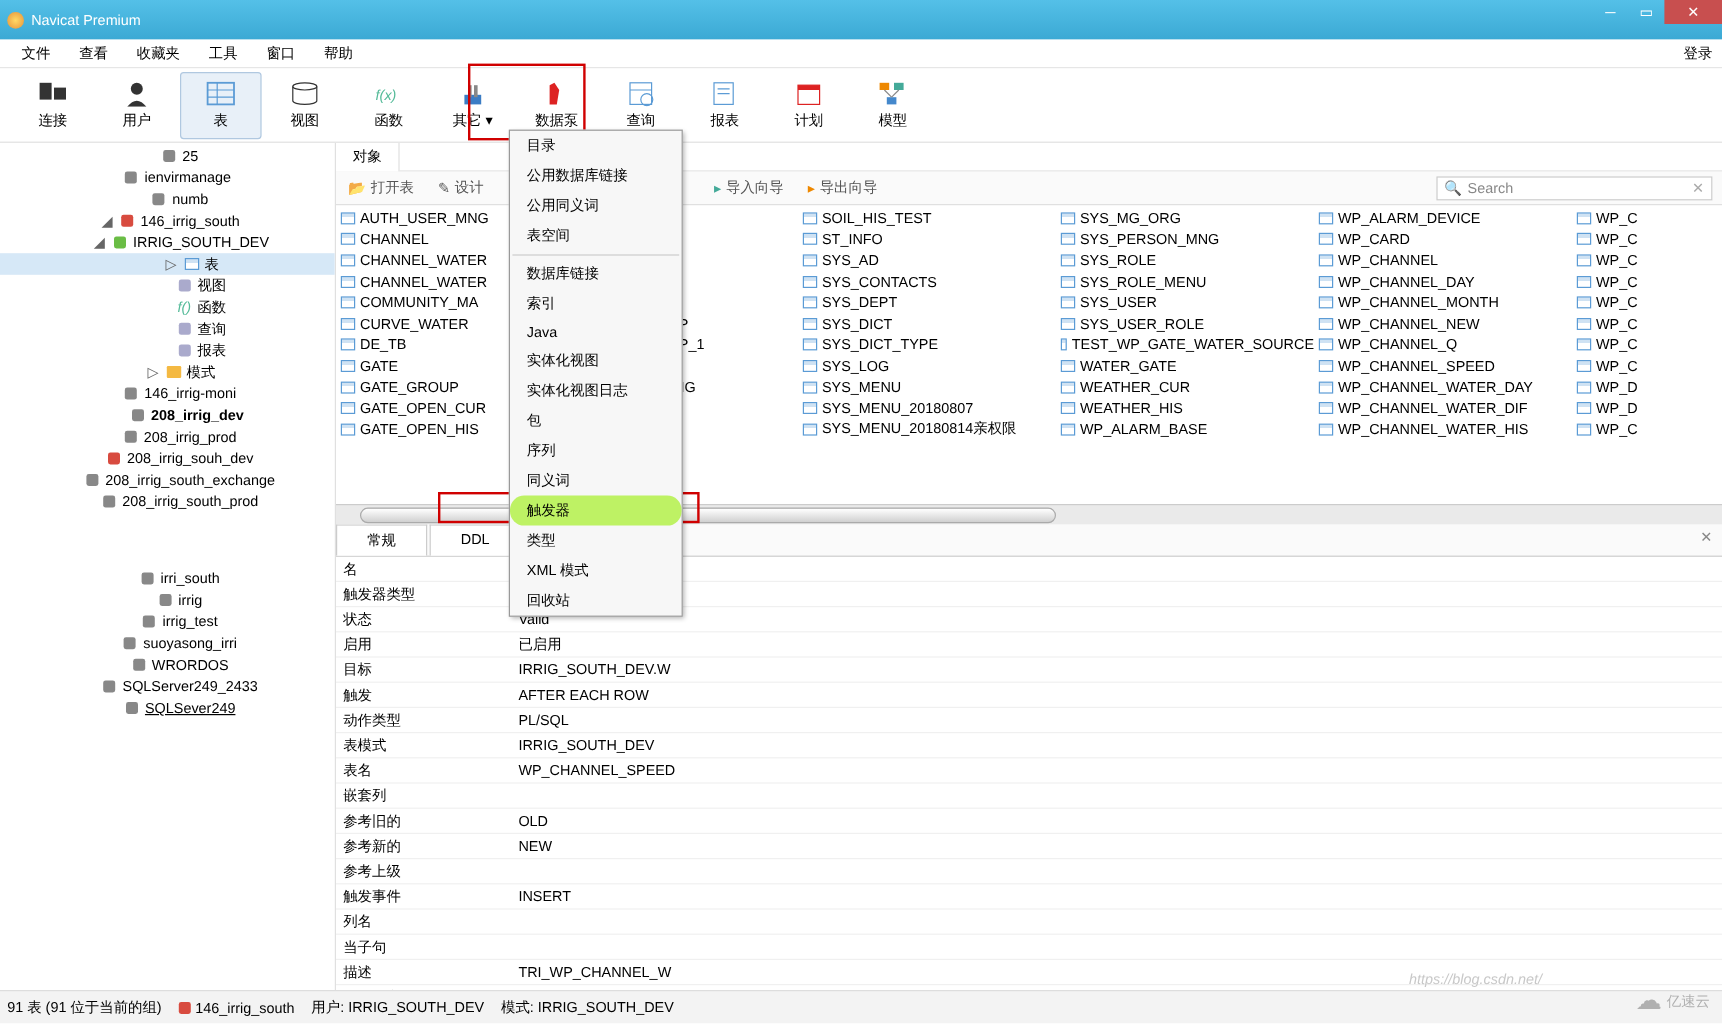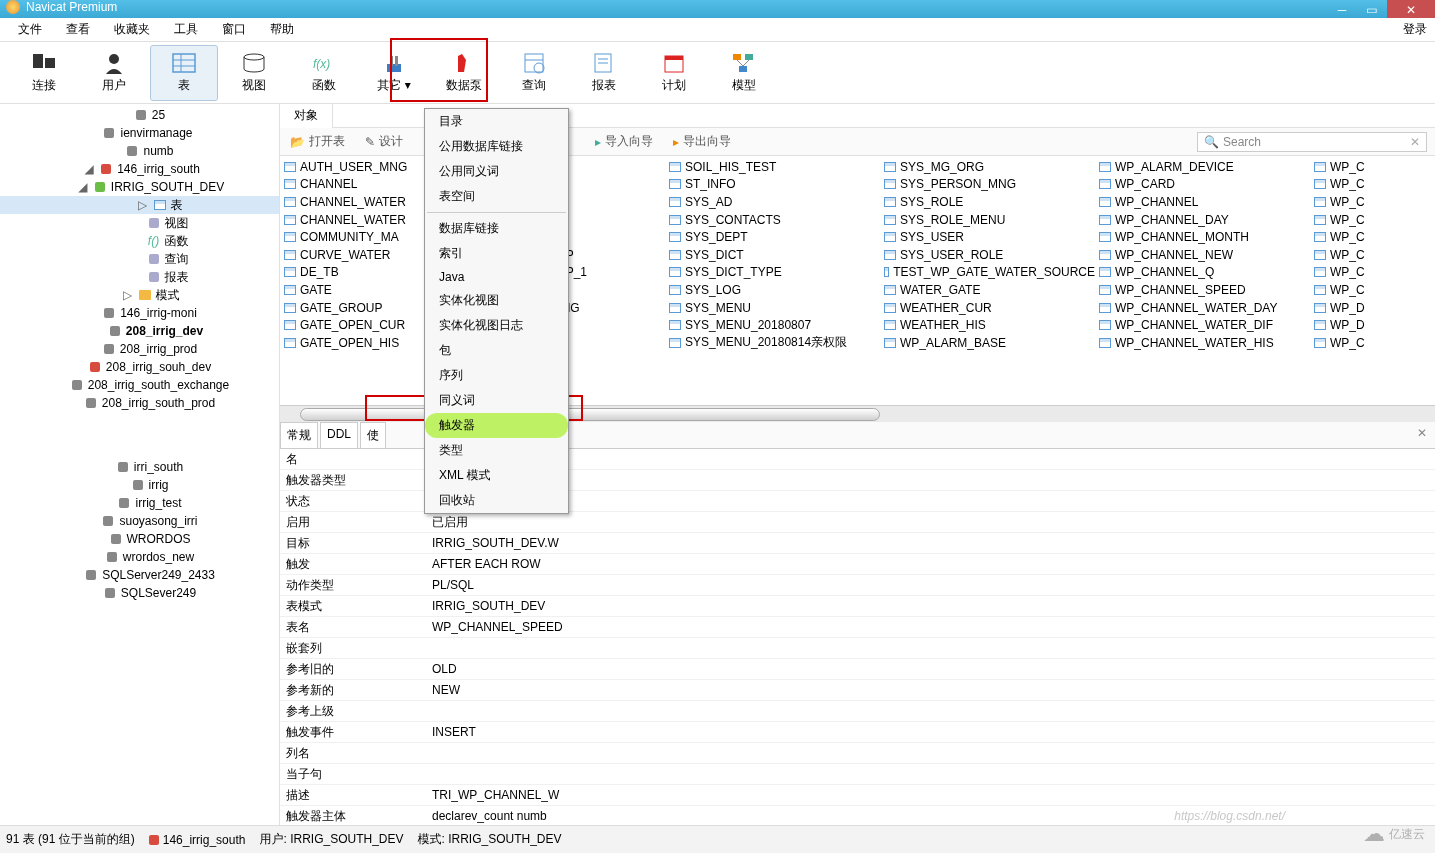--- a/index.html
+++ b/index.html
@@ -1,17 +1,17 @@
 <!DOCTYPE html>
 <html><head>
 <meta charset="utf-8">
 <style>
 * { margin: 0; padding: 0; box-sizing: border-box; font-family: "Microsoft YaHei", Arial, sans-serif; font-size: 12px; }
 body { background: #fff; overflow: hidden; width: 1435px; height: 853px; position: relative; }
-.titlebar { background: linear-gradient(#54c0e8, #3ba9d4); height: 18px; display: flex; padding: 0 6px; color: #fff; position: relative; }
+.titlebar { background: linear-gradient(#54c0e8, #3ba9d4); height: 33px; display: flex; align-items: center; padding: 0 6px; color: #fff; position: relative; }
 .titlebar .icon-orb { width: 14px; height: 14px; background: radial-gradient(#ffd966, #e69138); border-radius: 50%; margin-right: 6px; }
 .titlebar .winbtns { position: absolute; right: 0; top: 0; display: flex; }
 .winbtn { width: 30px; height: 20px; display: flex; align-items: center; justify-content: center; color: #fff; }
 .winbtn.close { background: #c84f4f; width: 48px; }
 .menubar { background: #fff; height: 24px; display: flex; align-items: center; padding: 0 6px; border-bottom: 1px solid #e0e0e0; position: relative; }
 .menubar .mi { padding: 3px 12px; cursor: default; }
 .menubar .login { position: absolute; right: 8px; }
 .toolbar { background: #fff; height: 62px; display: flex; align-items: center; padding: 0 10px; border-bottom: 1px solid #e0e0e0; position: relative; }
 .tbtn { display: flex; flex-direction: column; align-items: center; justify-content: center; width: 68px; height: 56px; margin-right: 2px; border: 1px solid transparent; border-radius: 3px; }
 .tbtn.active { background: #e8f0f8; border: 1px solid #b0c8e0; }
@@ -38,21 +38,21 @@
 .tablegrid { flex: 1; display: flex; overflow: hidden; position: relative; }
 .tcol { width: 215px; padding: 2px 0; }
 .tcell { display: flex; align-items: center; height: 17.6px; padding-left: 4px; gap: 4px; cursor: default; }
 .dropdown { position: absolute; background: #f7f7f7; border: 1px solid #999; box-shadow: 2px 2px 4px rgba(0,0,0,.3); width: 145px; z-index: 100; }
 .dd-item { padding: 4px 14px; border-bottom: 0; }
 .dd-item.hl { background: #bef264; border-radius: 12px; }
 .dd-sep { height: 1px; background: #ccc; margin: 3px 2px; }
 .hscroll { height: 17px; background: #eaeaea; border-top: 1px solid #ccc; position: relative; }
 .hscroll .thumb { position: absolute; left: 20px; width: 580px; height: 13px; top: 2px; background: linear-gradient(#fff, #d0d0d0); border: 1px solid #aaa; border-radius: 7px; }
 .detail-tabs { display: flex; border-bottom: 1px solid #ccc; background: #fafafa; }
-.dtab { padding: 4px 6px; border: 1px solid #ccc; border-bottom: none; margin-right: 2px; background: #fff; }
+.dtab { padding: 4px 25px; border: 1px solid #ccc; border-bottom: none; margin-right: 2px; background: #fff; }
 .dtab.act { background: #fff; }
 .props { overflow: auto; }
 .prop-row { display: flex; height: 21px; align-items: center; border-bottom: 1px solid #f0f0f0; }
 .prop-k { width: 148px; padding-left: 6px; }
 .prop-v { padding-left: 4px; }
 .statusbar { height: 28px; background: #f3f3f3; border-top: 1px solid #ddd; display: flex; align-items: center; padding: 0 6px; gap: 14px; position: absolute; bottom: 0; left: 0; right: 0; }
 .watermark { position: absolute; right: 10px; bottom: 6px; color: #b0b0b0; font-size: 18px; pointer-events: none; display:flex; align-items:center; gap:4px;}
 .wm-url { position:absolute; right: 150px; bottom: 30px; color:#c8c8c8; font-style:italic;}
 svg { display: block; }
 </style>
@@ -342,30 +342,23 @@
         <span class="ti">
           <span class="conn-grey"></span>
         </span>
         <span>WRORDOS</span>
       </div>
       <div class="tree-row" style="padding-left: 4px;">
         <span class="tw"></span>
         <span class="ti">
           <span class="conn-grey"></span>
         </span>
-        <span>wrordos_new</span>
-      </div>
-      <div class="tree-row" style="padding-left: 4px;">
-        <span class="tw"></span>
-        <span class="ti">
-          <span class="conn-grey"></span>
-        </span>
         <span>SQLServer249_2433</span>
       </div>
-      <div class="tree-row" style="padding-left: 4px;">
+      <div class="tree-row" style="padding-left: 4px; text-decoration: underline;">
         <span class="tw"></span>
         <span class="ti">
           <span class="conn-grey"></span>
         </span>
         <span>SQLSever249</span>
       </div>
     </div>
   <div class="main">
     <div class="objtabs">
       <div class="objtab act">对象</div>

